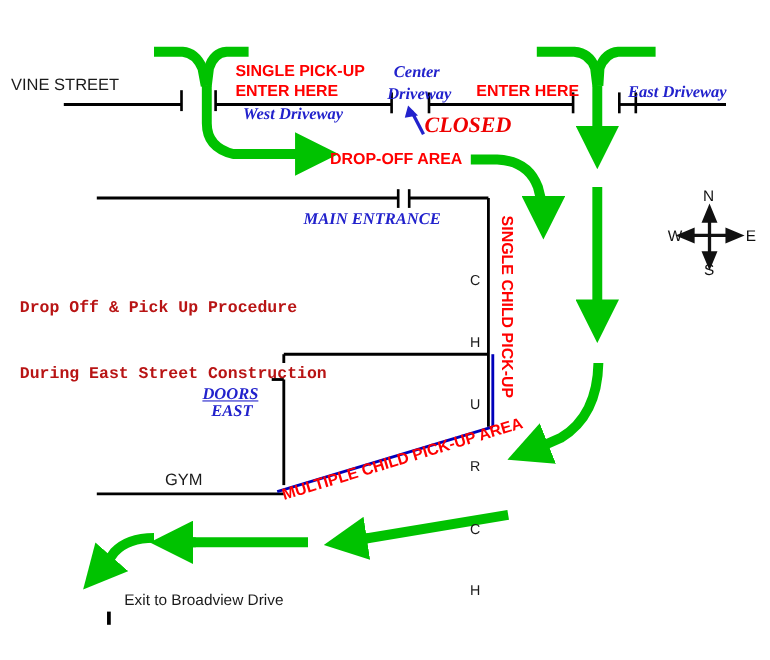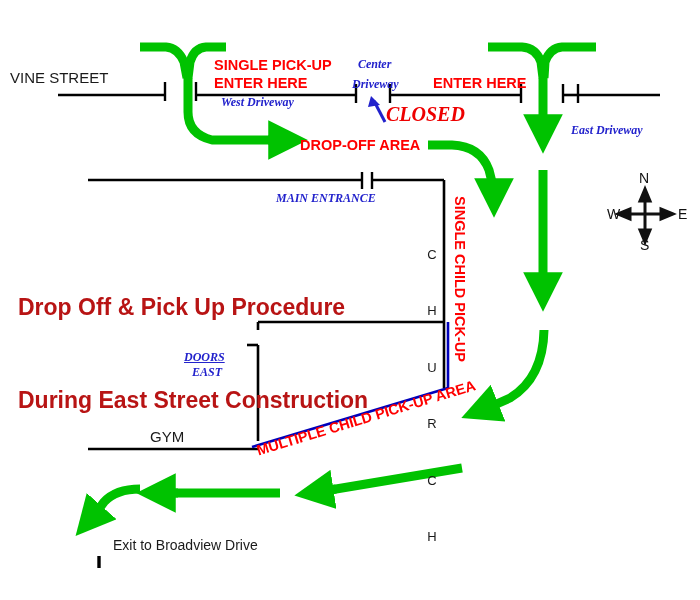--- a/index.html
+++ b/index.html
@@ -36,34 +36,34 @@
     font-family: "Liberation Sans", sans-serif;
     font-size: 14.5px;
     font-weight: bold;
     letter-spacing: 0px;
   }
   .lbl-blue-italic {
     color: #2222cc;
     font-family: "Liberation Serif", serif;
     font-style: italic;
     font-weight: bold;
-    font-size: 12px;
+    font-size: 15px;
   }
   .lbl-red-italic {
     color: #ee0000;
     font-family: "Liberation Serif", serif;
     font-style: italic;
     font-weight: bold;
     font-size: 20px;
   }
   .title {
     color: #b81414;
-    font-family: Liberation Sans, sans-serif;
-    font-weight: bold;
-    font-size: 23px;
+    font-family: Liberation Mono, monospace;
+    font-weight: bold;
+    font-size: 15px;
     line-height: 1.35;
   }
   .church-letters {
     color: #1a1a1a;
     font-family: "Liberation Sans", sans-serif;
     font-size: 13px;
     line-height: 1.45;
     text-align: center;
   }
   .rot90 { transform-origin: 0 0; }
@@ -190,21 +190,21 @@
 
   <div class="lbl lbl-blue-italic" style="left:221px; top:96px;">West Driveway</div>
 
   <div class="lbl lbl-blue-italic" style="left:358px; top:58px;">Center</div>
   <div class="lbl lbl-blue-italic" style="left:352px; top:78px;">Driveway</div>
 
   <div class="lbl lbl-red-italic" style="left:386px; top:104px;">CLOSED</div>
 
   <div class="lbl lbl-red-bold" style="left:433px; top:76px;">ENTER HERE</div>
 
-  <div class="lbl lbl-blue-italic" style="left:571px; top:76px;margin-top:48px;">East Driveway</div>
+  <div class="lbl lbl-blue-italic" style="left:571px; top:76px;">East Driveway</div>
 
   <div class="lbl lbl-blue-italic" style="left:276px; top:192px;">MAIN ENTRANCE</div>
 
   <div class="lbl lbl-red-bold" style="left:300px; top:138px;">DROP-OFF AREA</div>
 
   <div class="lbl church-letters" style="left:424px; top:208px; width:16px;">
     <div>C</div>
     <div>H</div>
     <div>U</div>
     <div>R</div>

